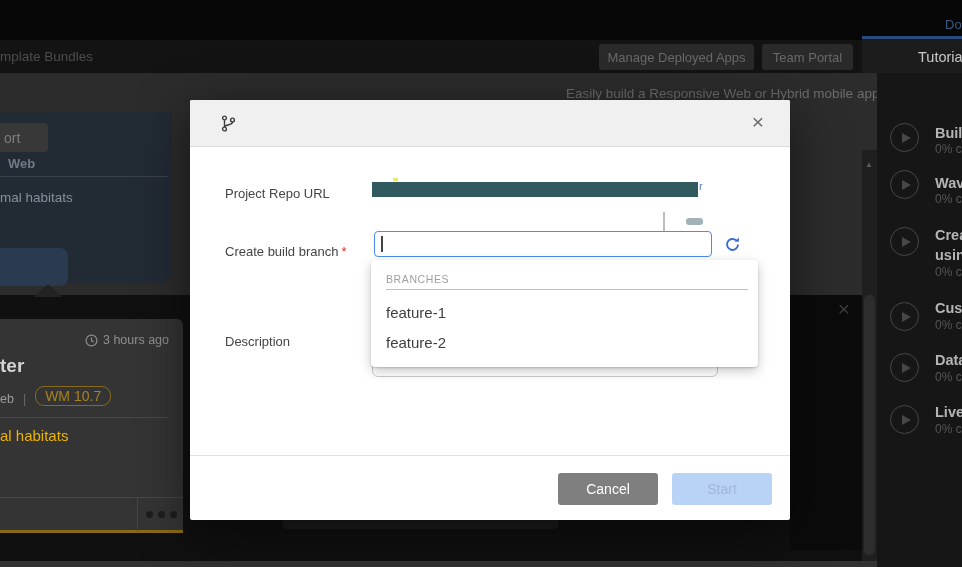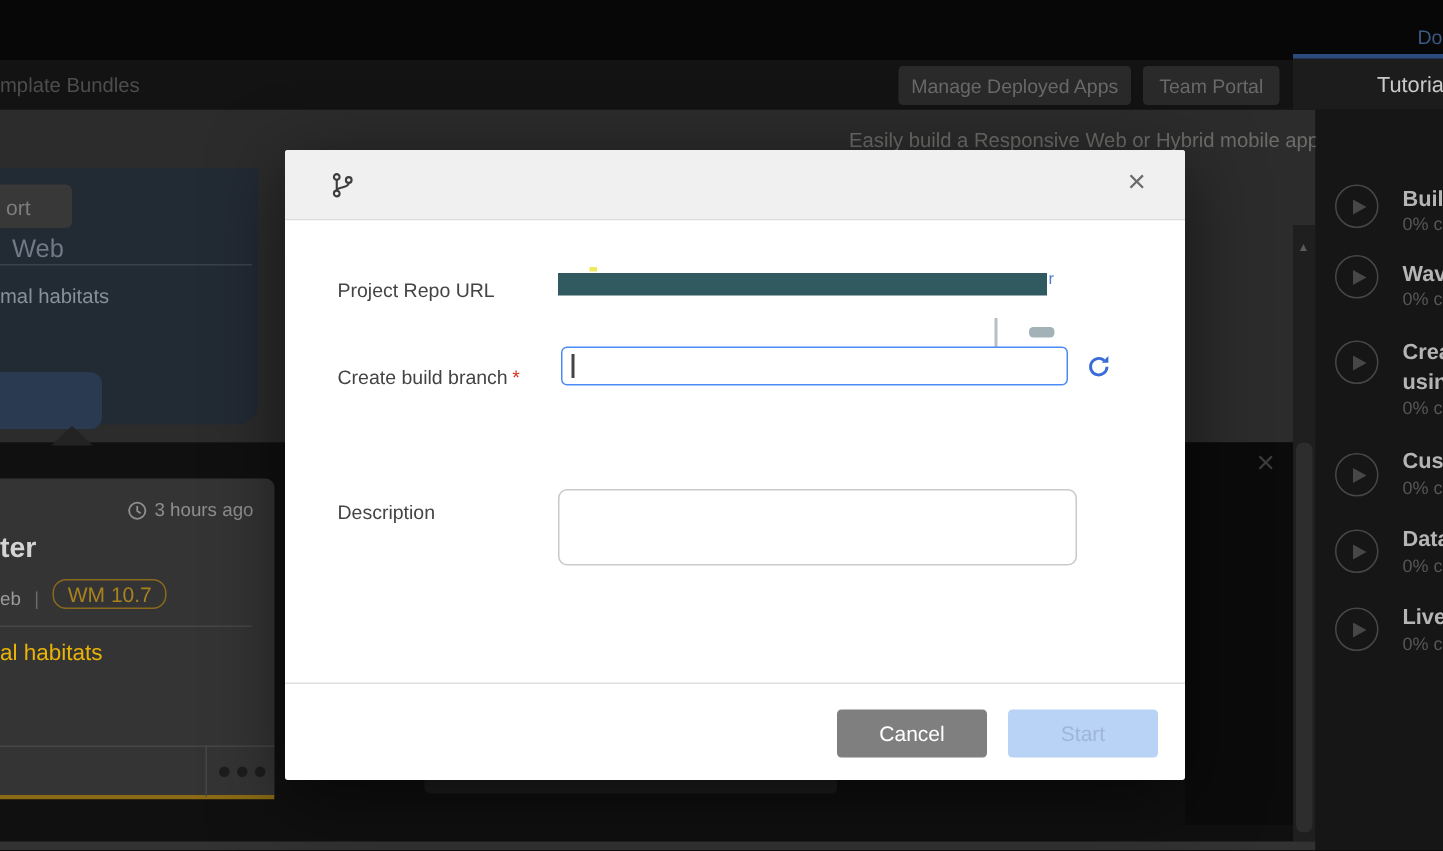--- a/index.html
+++ b/index.html
@@ -17,21 +17,21 @@
   .topbar2{position:absolute;left:0;top:40px;width:877px;height:33px;background:#131313}
   .nav-label{position:absolute;left:0;top:9px;color:#4d4d4d;font-size:13.5px;white-space:nowrap}
   .btn-dark{position:absolute;top:4px;height:26px;background:#2a2a2a;border:none;border-radius:3px;
     color:#696969;font-size:13px;font-family:inherit;display:flex;align-items:center;justify-content:center}
   .manage{left:599px;width:155px}
   .team{left:762px;width:91px}
   .tagline{position:absolute;left:566px;top:86px;color:#6c6c6a;font-size:13.5px;white-space:nowrap}
 
   
   .blue-panel{position:absolute;left:0;top:112px;width:172px;height:171px;background:#222a34;border-radius:0 0 14px 0}
-  .web-label{position:absolute;left:8px;top:44px;color:#6f7a86;font-size:17px;font-weight:normal}
+  .web-label{position:absolute;left:8px;top:44px;color:#6f7a86;font-size:13px;font-weight:bold}
   .panel-div{position:absolute;left:0;top:64px;width:168px;height:1px;background:#3a424d}
   .habitats{position:absolute;left:0;top:78px;color:#87909b;font-size:13.5px;white-space:nowrap}
   .sel-item{position:absolute;left:-8px;top:136px;width:76px;height:38px;background:#2a3a51;border-radius:8px}
   .ort-btn{position:absolute;left:-10px;top:123px;width:58px;height:29px;background:#383838;border:none;
     border-radius:4px;color:#7d7d7d;font-size:14px;font-family:inherit;text-align:left;padding-left:14px}
   .arrow-up{position:absolute;left:34px;top:284px;width:0;height:0;
     border-left:14px solid transparent;border-right:14px solid transparent;border-bottom:13px solid #232323}
 
   
   .card{position:absolute;left:0;top:319px;width:183px;height:214px;background:#343434;
@@ -243,20 +243,26 @@
       <span class="caret"></span>
     </div>
     <svg class="refresh" viewBox="0 0 17 17">
       <path d="M14 8.5a5.5 5.5 0 1 1-1.9-4.2" fill="none" stroke="#3a6bd6" stroke-width="1.9"></path>
       <path d="M14.9 1.4v4.4h-4.4z" fill="#3a6bd6"></path>
     </svg>
 
     <span class="m-label lab-desc">Description</span>
     <div class="desc-area"></div>
 
+    <div class="dropdown">
+      <span class="dd-header">BRANCHES</span>
+      <div class="dd-rule"></div>
+      <div class="dd-item i1">feature-1</div>
+      <div class="dd-item i2">feature-2</div>
+    </div>
 
     <div class="m-footer">
       <button class="m-btn btn-cancel">Cancel</button>
       <button class="m-btn btn-start">Start</button>
     </div>
   </div>
 
 </div>
 
 </body></html>

